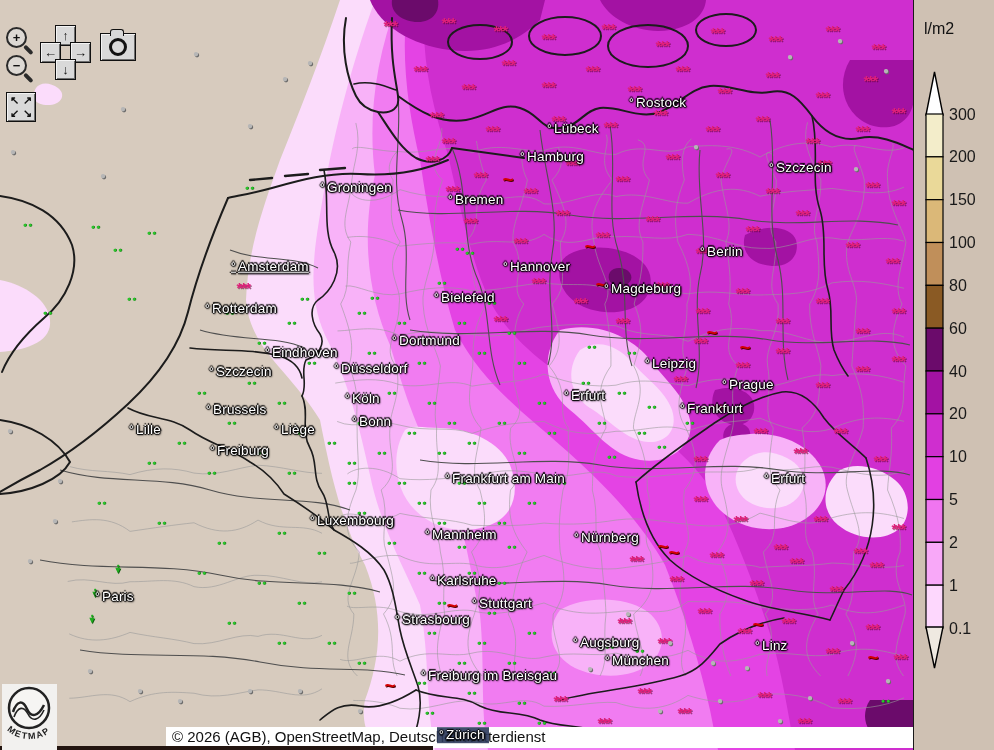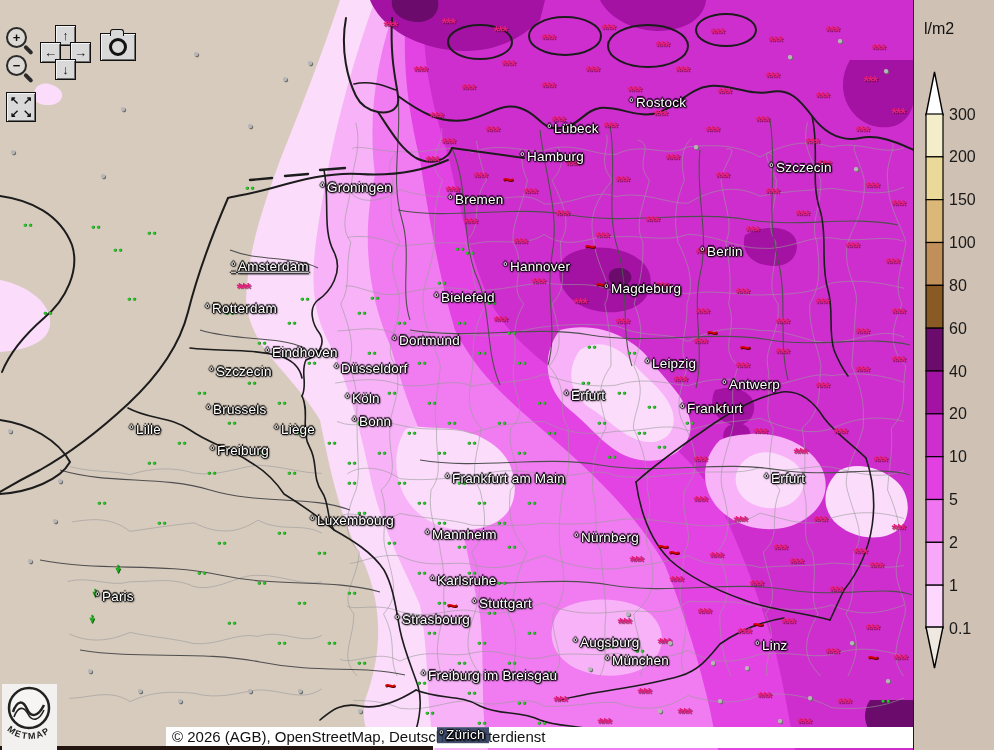--- a/index.html
+++ b/index.html
@@ -414,21 +414,21 @@
         <div class="city" style="left: 235px; top: 267px; text-decoration: underline;"><span class="ring">°</span><span>Amsterdam</span></div>
         <div class="city" style="left: 507px; top: 267px;"><span class="ring">°</span><span>Hannover</span></div>
         <div class="city" style="left: 608px; top: 289px;"><span class="ring">°</span><span>Magdeburg</span></div>
         <div class="city" style="left: 438px; top: 298px;"><span class="ring">°</span><span>Bielefeld</span></div>
         <div class="city" style="left: 209px; top: 309px;"><span class="ring">°</span><span>Rotterdam</span></div>
         <div class="city" style="left: 396px; top: 341px;"><span class="ring">°</span><span>Dortmund</span></div>
         <div class="city" style="left: 269px; top: 353px;"><span class="ring">°</span><span>Eindhoven</span></div>
         <div class="city" style="left: 338px; top: 369px;"><span class="ring">°</span><span>Düsseldorf</span></div>
         <div class="city" style="left: 649px; top: 364px;"><span class="ring">°</span><span>Leipzig</span></div>
         <div class="city" style="left: 213px; top: 372px;"><span class="ring">°</span><span>Szczecin</span></div>
-        <div class="city" style="left: 726px; top: 385px;"><span class="ring">°</span><span>Antwerp</span></div>
+        <div class="city" style="left: 726px; top: 385px;"><span class="ring">°</span><span>Prague</span></div>
         <div class="city" style="left: 349px; top: 399px;"><span class="ring">°</span><span>Köln</span></div>
         <div class="city" style="left: 568px; top: 396px;"><span class="ring">°</span><span>Erfurt</span></div>
         <div class="city" style="left: 684px; top: 409px;"><span class="ring">°</span><span>Frankfurt</span></div>
         <div class="city" style="left: 210px; top: 410px;"><span class="ring">°</span><span>Brussels</span></div>
         <div class="city" style="left: 356px; top: 422px;"><span class="ring">°</span><span>Bonn</span></div>
         <div class="city" style="left: 278px; top: 430px;"><span class="ring">°</span><span>Liège</span></div>
         <div class="city" style="left: 133px; top: 430px;"><span class="ring">°</span><span>Lille</span></div>
         <div class="city" style="left: 214px; top: 451px;"><span class="ring">°</span><span>Freiburg</span></div>
         <div class="city" style="left: 768px; top: 479px;"><span class="ring">°</span><span>Erfurt</span></div>
         <div class="city" style="left: 449px; top: 479px;"><span class="ring">°</span><span>Frankfurt am Main</span></div>

